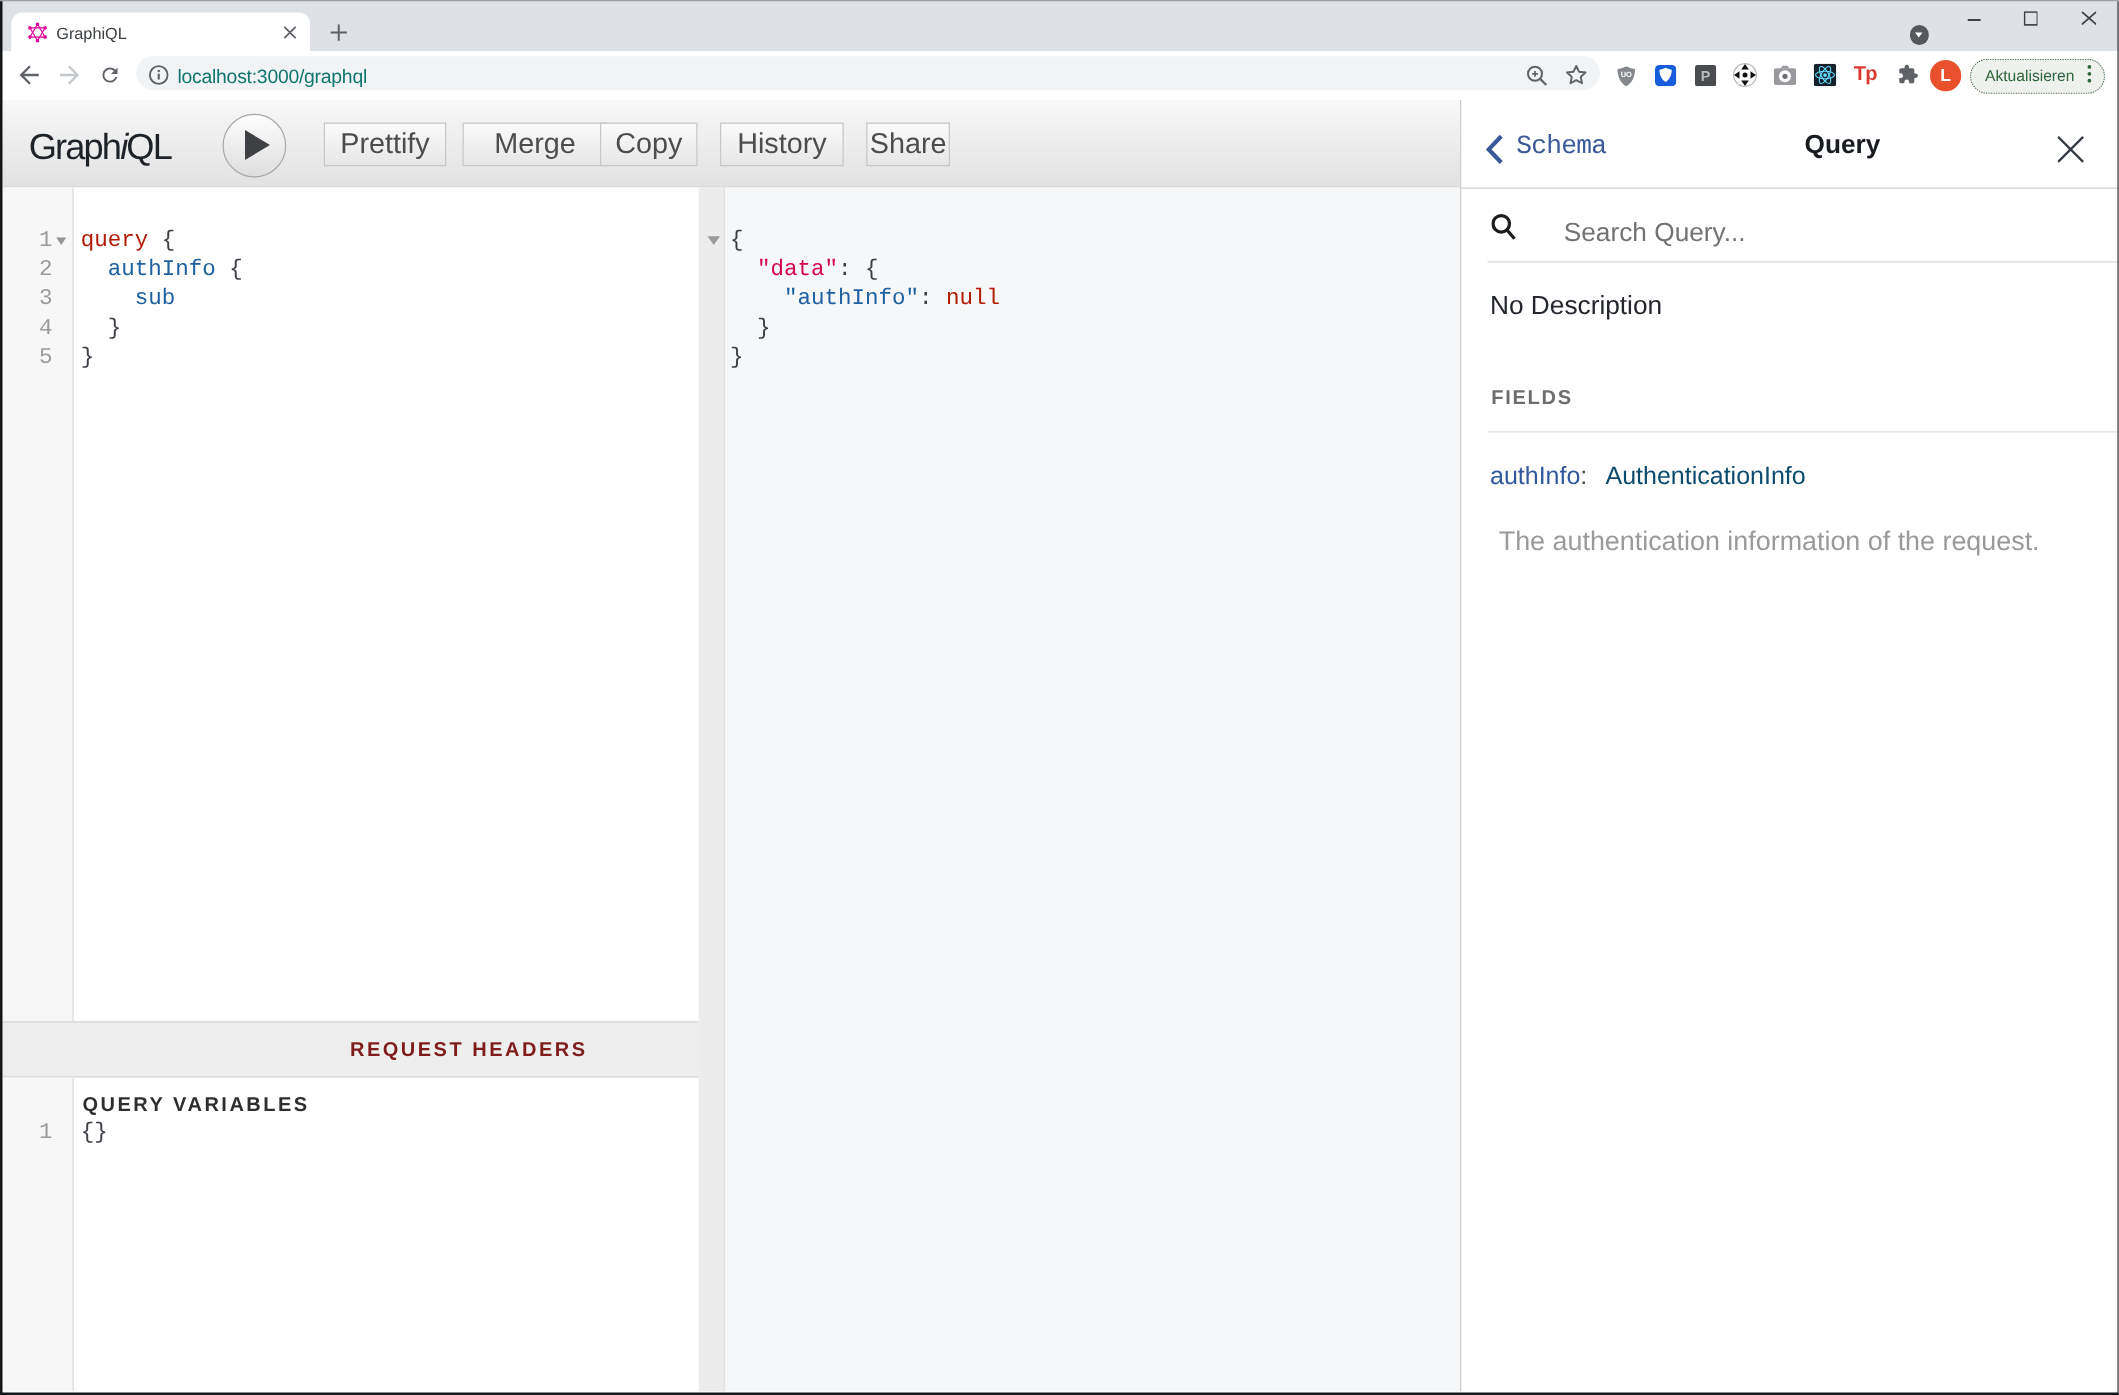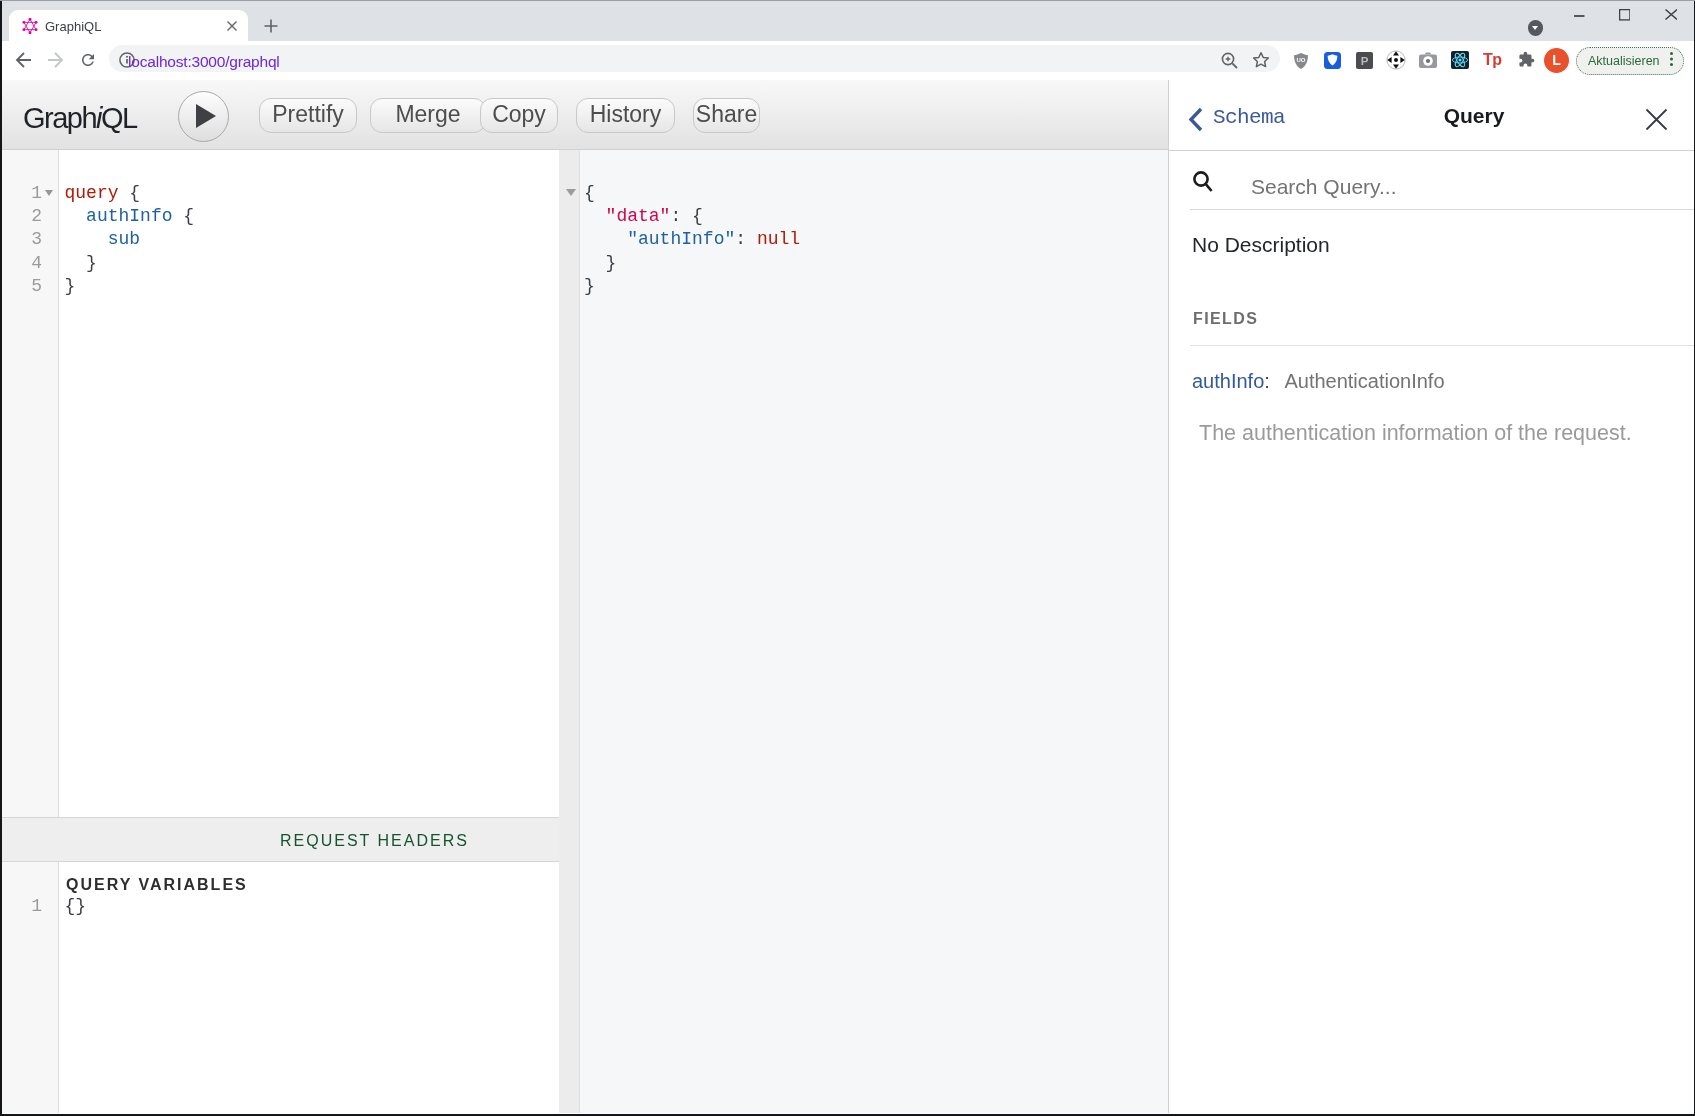--- a/index.html
+++ b/index.html
@@ -5,21 +5,21 @@
   html,body{margin:0;padding:0;}
   body{width:1695px;height:1116px;position:relative;overflow:hidden;
        font-family:"Liberation Sans",sans-serif;background:#fff;}
   .a{position:absolute;}
   .mono{font-family:"Liberation Mono",monospace;font-size:18px;line-height:23.1px;white-space:pre;}
   .kw{color:#B11A04;}
   .prop{color:#1F61A0;}
   .def{color:#D2054E;}
   .pun{color:#3b3f45;}
   .tri{width:0;height:0;position:absolute;}
-  .btn{top:98px;height:35px;border:1px solid #c8c8c8;border-radius:12px;box-sizing:border-box;
+  .btn{top:98px;height:35px;border:1px solid #c8c8c8;border-radius:0;box-sizing:border-box;
        background:linear-gradient(#fbfbfb,#e6e6e6);color:#4d4d4d;font-size:23px;
        text-align:center;line-height:31px;}
 </style>
 </head>
 <body>
 
 <div class="a" style="left:0;top:0;width:1695px;height:41px;background:#dee1e6;"></div>
 <div class="a" style="left:0;top:0;width:1695px;height:1px;background:#9aa0a6;"></div>
 
 <div class="a" style="left:9px;top:10px;width:239px;height:31px;background:#fff;border-radius:9px 9px 0 0;"></div>
@@ -68,21 +68,21 @@
 <svg class="a" style="left:79px;top:51px;" width="18" height="18" viewBox="0 0 24 24">
   <path d="M17.65 6.35 C16.2 4.9 14.21 4 12 4 c-4.42 0-7.99 3.58-8 8 s3.58 8 8 8 c3.73 0 6.84-2.55 7.73-6 h-2.08 c-.82 2.33-3.04 4-5.65 4 -3.31 0-6-2.69-6-6 s2.69-6 6-6 c1.66 0 3.14.69 4.22 1.78 L13 11 h7 V4 l-2.35 2.35 z" fill="#5f6368"></path>
 </svg>
 
 <div class="a" style="left:109px;top:45px;width:1171px;height:27px;border-radius:13.5px;background:#f1f3f4;"></div>
 <svg class="a" style="left:119px;top:52px;" width="16" height="16" viewBox="0 0 16 16">
   <circle cx="8" cy="8" r="7.1" fill="none" stroke="#5f6368" stroke-width="1.5"></circle>
   <path d="M8 7 V11.6" stroke="#5f6368" stroke-width="1.7"></path>
     <circle cx="8" cy="4.7" r="1" fill="#5f6368"></circle>
 </svg>
-<div class="a" style="left:128px;top:52.5px;font-size:15.5px;color:#6d28d9;letter-spacing:-0.2px;">localhost:3000/graphql</div>
+<div class="a" style="left:142px;top:52.5px;font-size:15.5px;color:#0f766e;letter-spacing:-0.2px;">localhost:3000/graphql</div>
 
 <svg class="a" style="left:1221px;top:52px;" width="17" height="17" viewBox="0 0 17 17">
   <circle cx="7" cy="7" r="5.6" fill="none" stroke="#5f6368" stroke-width="1.6"></circle>
   <path d="M11.3 11.3 L16 16" stroke="#5f6368" stroke-width="1.8"></path>
   <path d="M7 4.7 V9.3 M4.7 7 H9.3" stroke="#5f6368" stroke-width="1.4"></path>
 </svg>
 <svg class="a" style="left:1252px;top:51px;" width="18" height="18" viewBox="0 0 18 18">
   <path d="M9 1.7 L11.2 6.4 L16.4 7 L12.6 10.5 L13.6 15.6 L9 13.1 L4.4 15.6 L5.4 10.5 L1.6 7 L6.8 6.4 Z" fill="none" stroke="#5f6368" stroke-width="1.5" stroke-linejoin="round"></path>
 </svg>
 
@@ -152,21 +152,21 @@
 5</div>
 <div class="tri" style="left:45px;top:190px;border-left:4.5px solid transparent;border-right:4.5px solid transparent;border-top:6px solid #969696;"></div>
 <div class="a mono" style="left:64.5px;top:182.3px;"><span class="kw">query</span> <span class="pun">{</span>
   <span class="prop">authInfo</span> <span class="pun">{</span>
     <span class="prop">sub</span>
   <span class="pun">}</span>
 <span class="pun">}</span></div>
 
 <div class="a" style="left:2px;top:817px;width:557px;height:45px;background:#eeeeee;border-top:1px solid #d6d6d6;border-bottom:1px solid #d6d6d6;box-sizing:border-box;"></div>
 <div class="a" style="left:66px;top:876px;font-size:16px;font-weight:bold;letter-spacing:2px;color:#2e2e2e;">QUERY VARIABLES</div>
-<div class="a" style="left:280px;top:832px;font-size:16px;font-weight:normal;letter-spacing:2px;color:#14532d;">REQUEST HEADERS</div>
+<div class="a" style="left:280px;top:832px;font-size:16px;font-weight:bold;letter-spacing:2px;color:#7f1d1d;">REQUEST HEADERS</div>
 <div class="a" style="left:2px;top:862px;width:56px;height:251px;background:#f7f7f7;border-right:1px solid #ddd;"></div>
 <div class="a mono" style="left:0;top:894.5px;width:42px;text-align:right;color:#9b9b9b;">1</div>
 <div class="a mono pun" style="left:64.5px;top:894.5px;">{}</div>
 
 <div class="a" style="left:559px;top:150px;width:609px;height:963px;background:#f6f7f8;"></div>
 <div class="a" style="left:559px;top:150px;width:20px;height:963px;background:#ececec;border-right:1px solid #e0e0e0;"></div>
 <div class="tri" style="left:566px;top:189px;border-left:5.5px solid transparent;border-right:5.5px solid transparent;border-top:7px solid #9b9b9b;"></div>
 <div class="a mono" style="left:584px;top:182.3px;"><span class="pun">{</span>
   <span class="def">"data"</span><span class="pun">: {</span>
     <span class="prop">"authInfo"</span><span class="pun">:</span> <span class="kw">null</span>
@@ -186,18 +186,18 @@
 
 <svg class="a" style="left:1193px;top:171px;" width="20" height="22" viewBox="0 0 20 22">
   <circle cx="8" cy="8" r="6.6" fill="none" stroke="#1c1c1c" stroke-width="2.6"></circle>
   <path d="M12.8 13.2 L18.6 20" stroke="#1c1c1c" stroke-width="2.6"></path>
 </svg>
 <div class="a" style="left:1251px;top:175px;font-size:21px;color:#737373;">Search Query...</div>
 <div class="a" style="left:1190px;top:209px;width:505px;height:1px;background:#d9d9d9;"></div>
 <div class="a" style="left:1192px;top:233px;font-size:21px;color:#23262c;">No Description</div>
 <div class="a" style="left:1193px;top:310px;font-size:16px;font-weight:bold;letter-spacing:1.4px;color:#6d6d6d;">FIELDS</div>
 <div class="a" style="left:1190px;top:345px;width:505px;height:1px;background:#e0e0e0;"></div>
-<div class="a" style="left:1192px;top:369.5px;font-size:20px;"><span style="color:#33599d;">authInfo</span><span style="color:#444;">: </span><span style="color:#737373;margin-left:9px;margin-top:48px;">AuthenticationInfo</span></div>
+<div class="a" style="left:1192px;top:369.5px;font-size:20px;"><span style="color:#33599d;">authInfo</span><span style="color:#444;">: </span><span style="color:#0c4a6e;margin-left:9px;margin-top:48px;">AuthenticationInfo</span></div>
 <div class="a" style="left:1199px;top:421px;font-size:21.5px;color:#9a9a9a;">The authentication information of the request.</div>
 
 <div class="a" style="left:0;top:1px;width:2px;height:1115px;background:#15161a;"></div>
 <div class="a" style="left:1693.5px;top:1px;width:1.5px;height:1115px;background:#15161a;"></div>
 <div class="a" style="left:0;top:1113.5px;width:1695px;height:2.5px;background:#15161a;"></div>
 
 </body></html>

